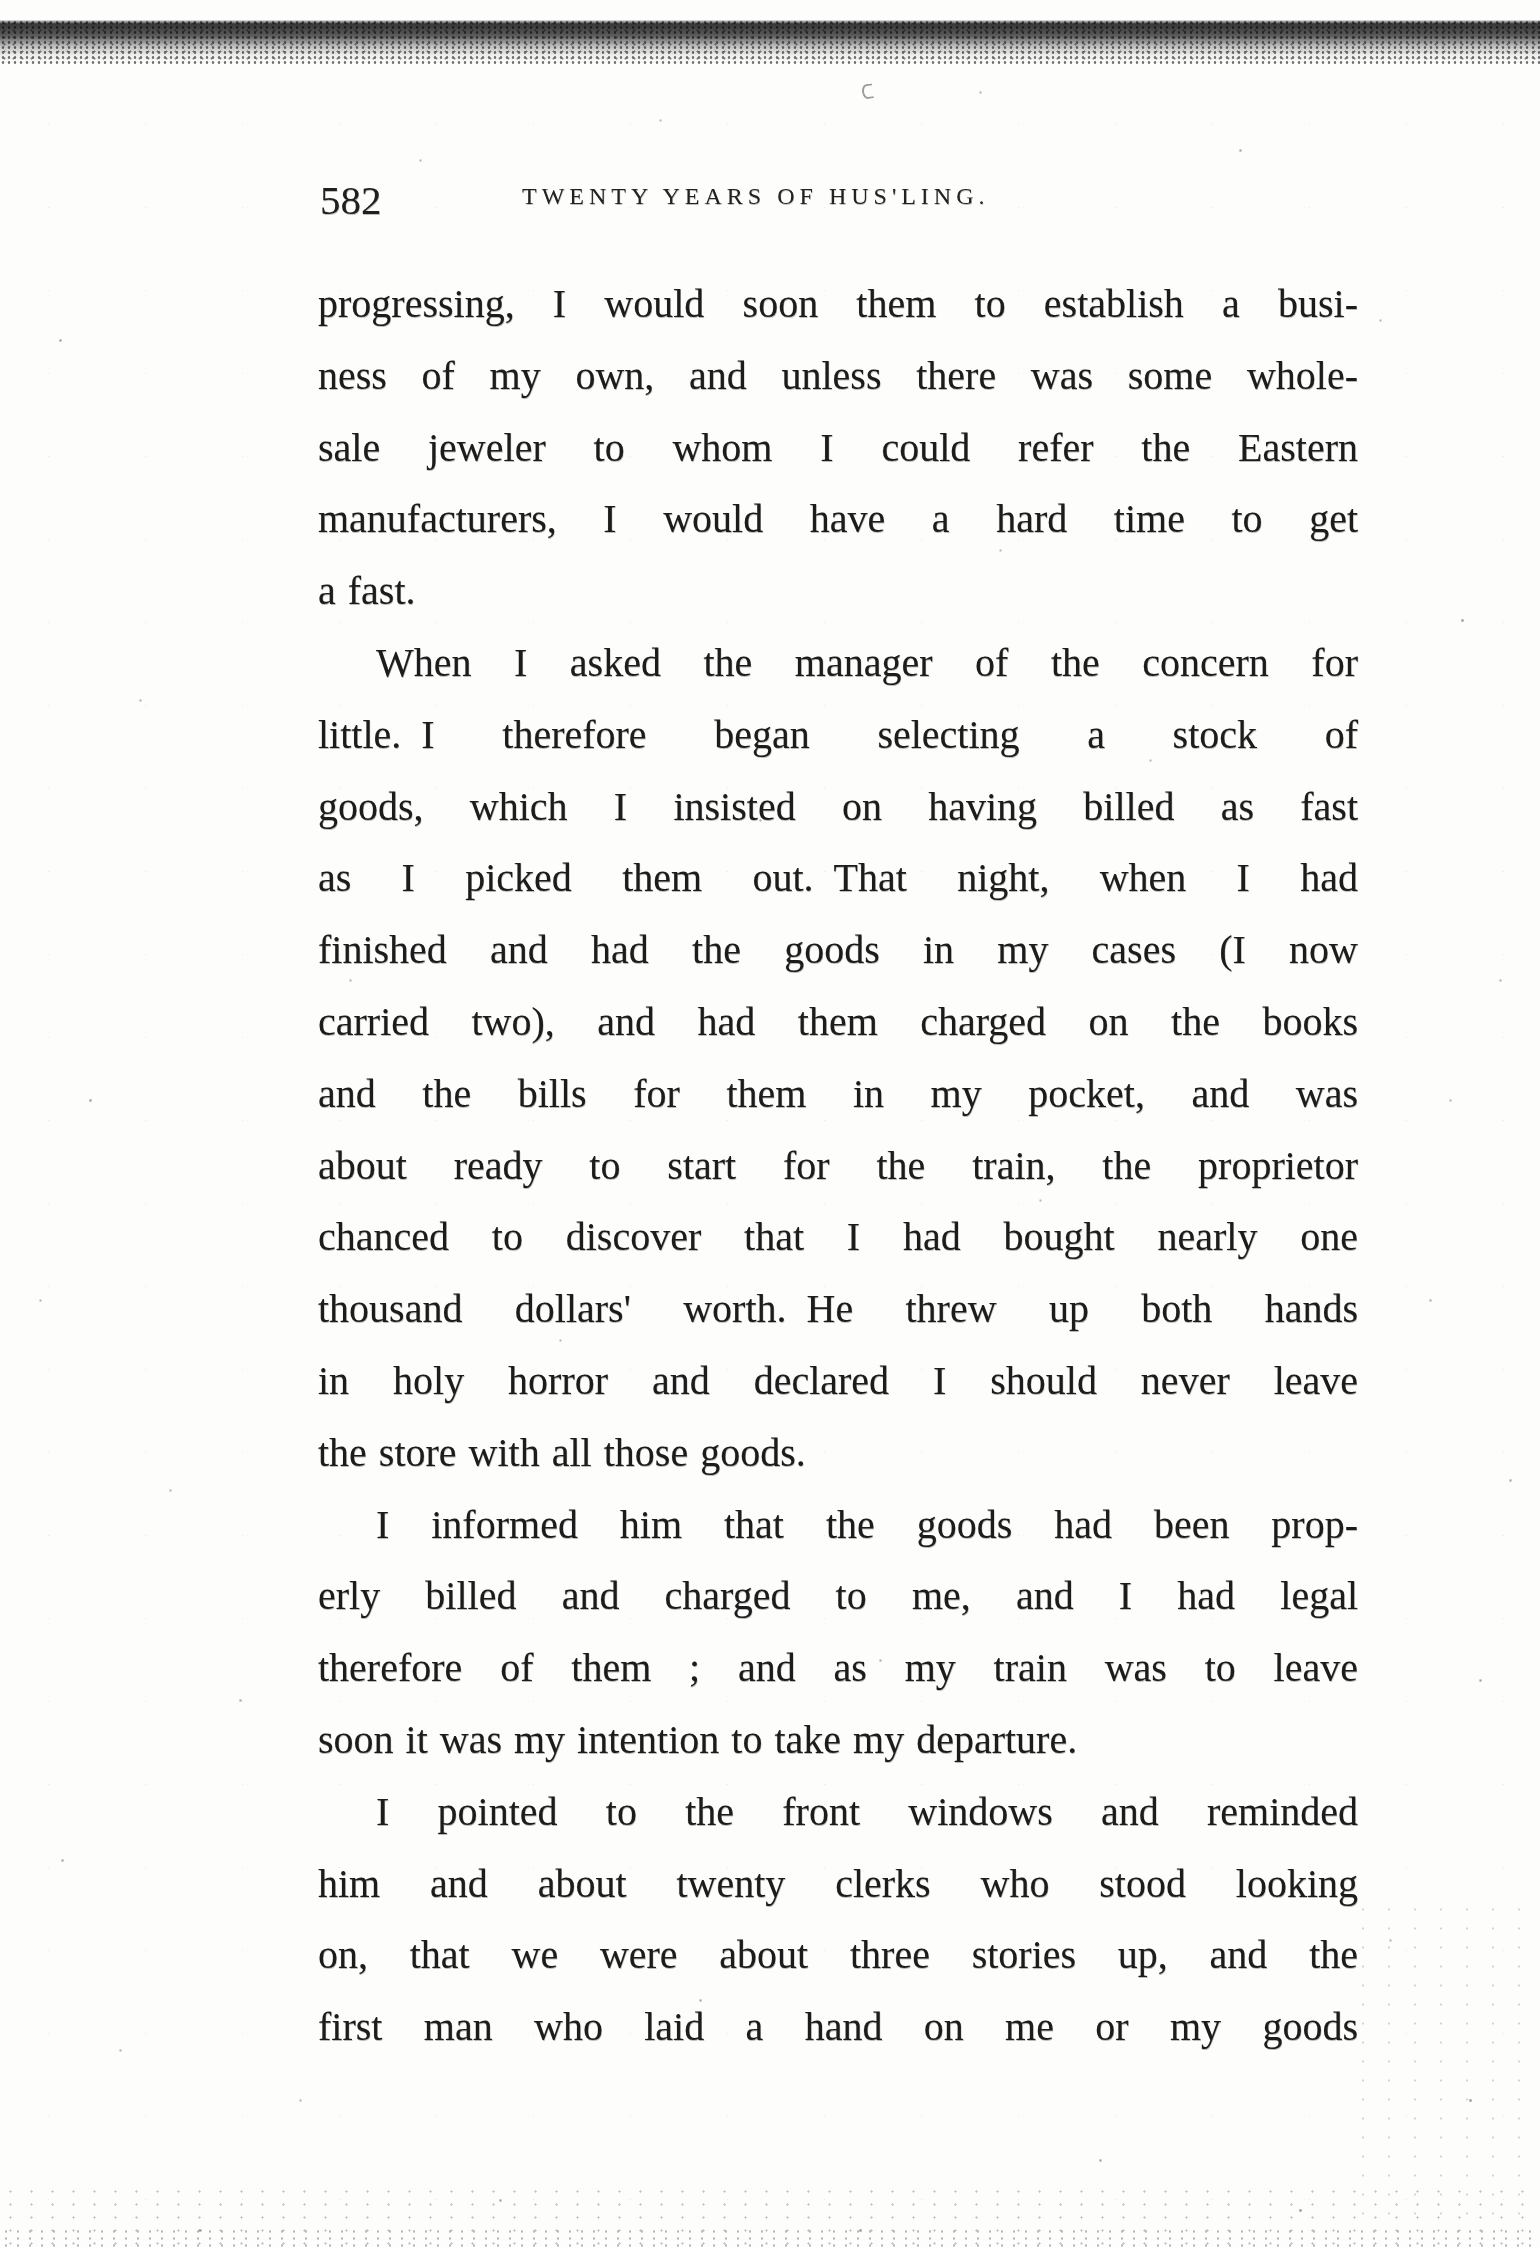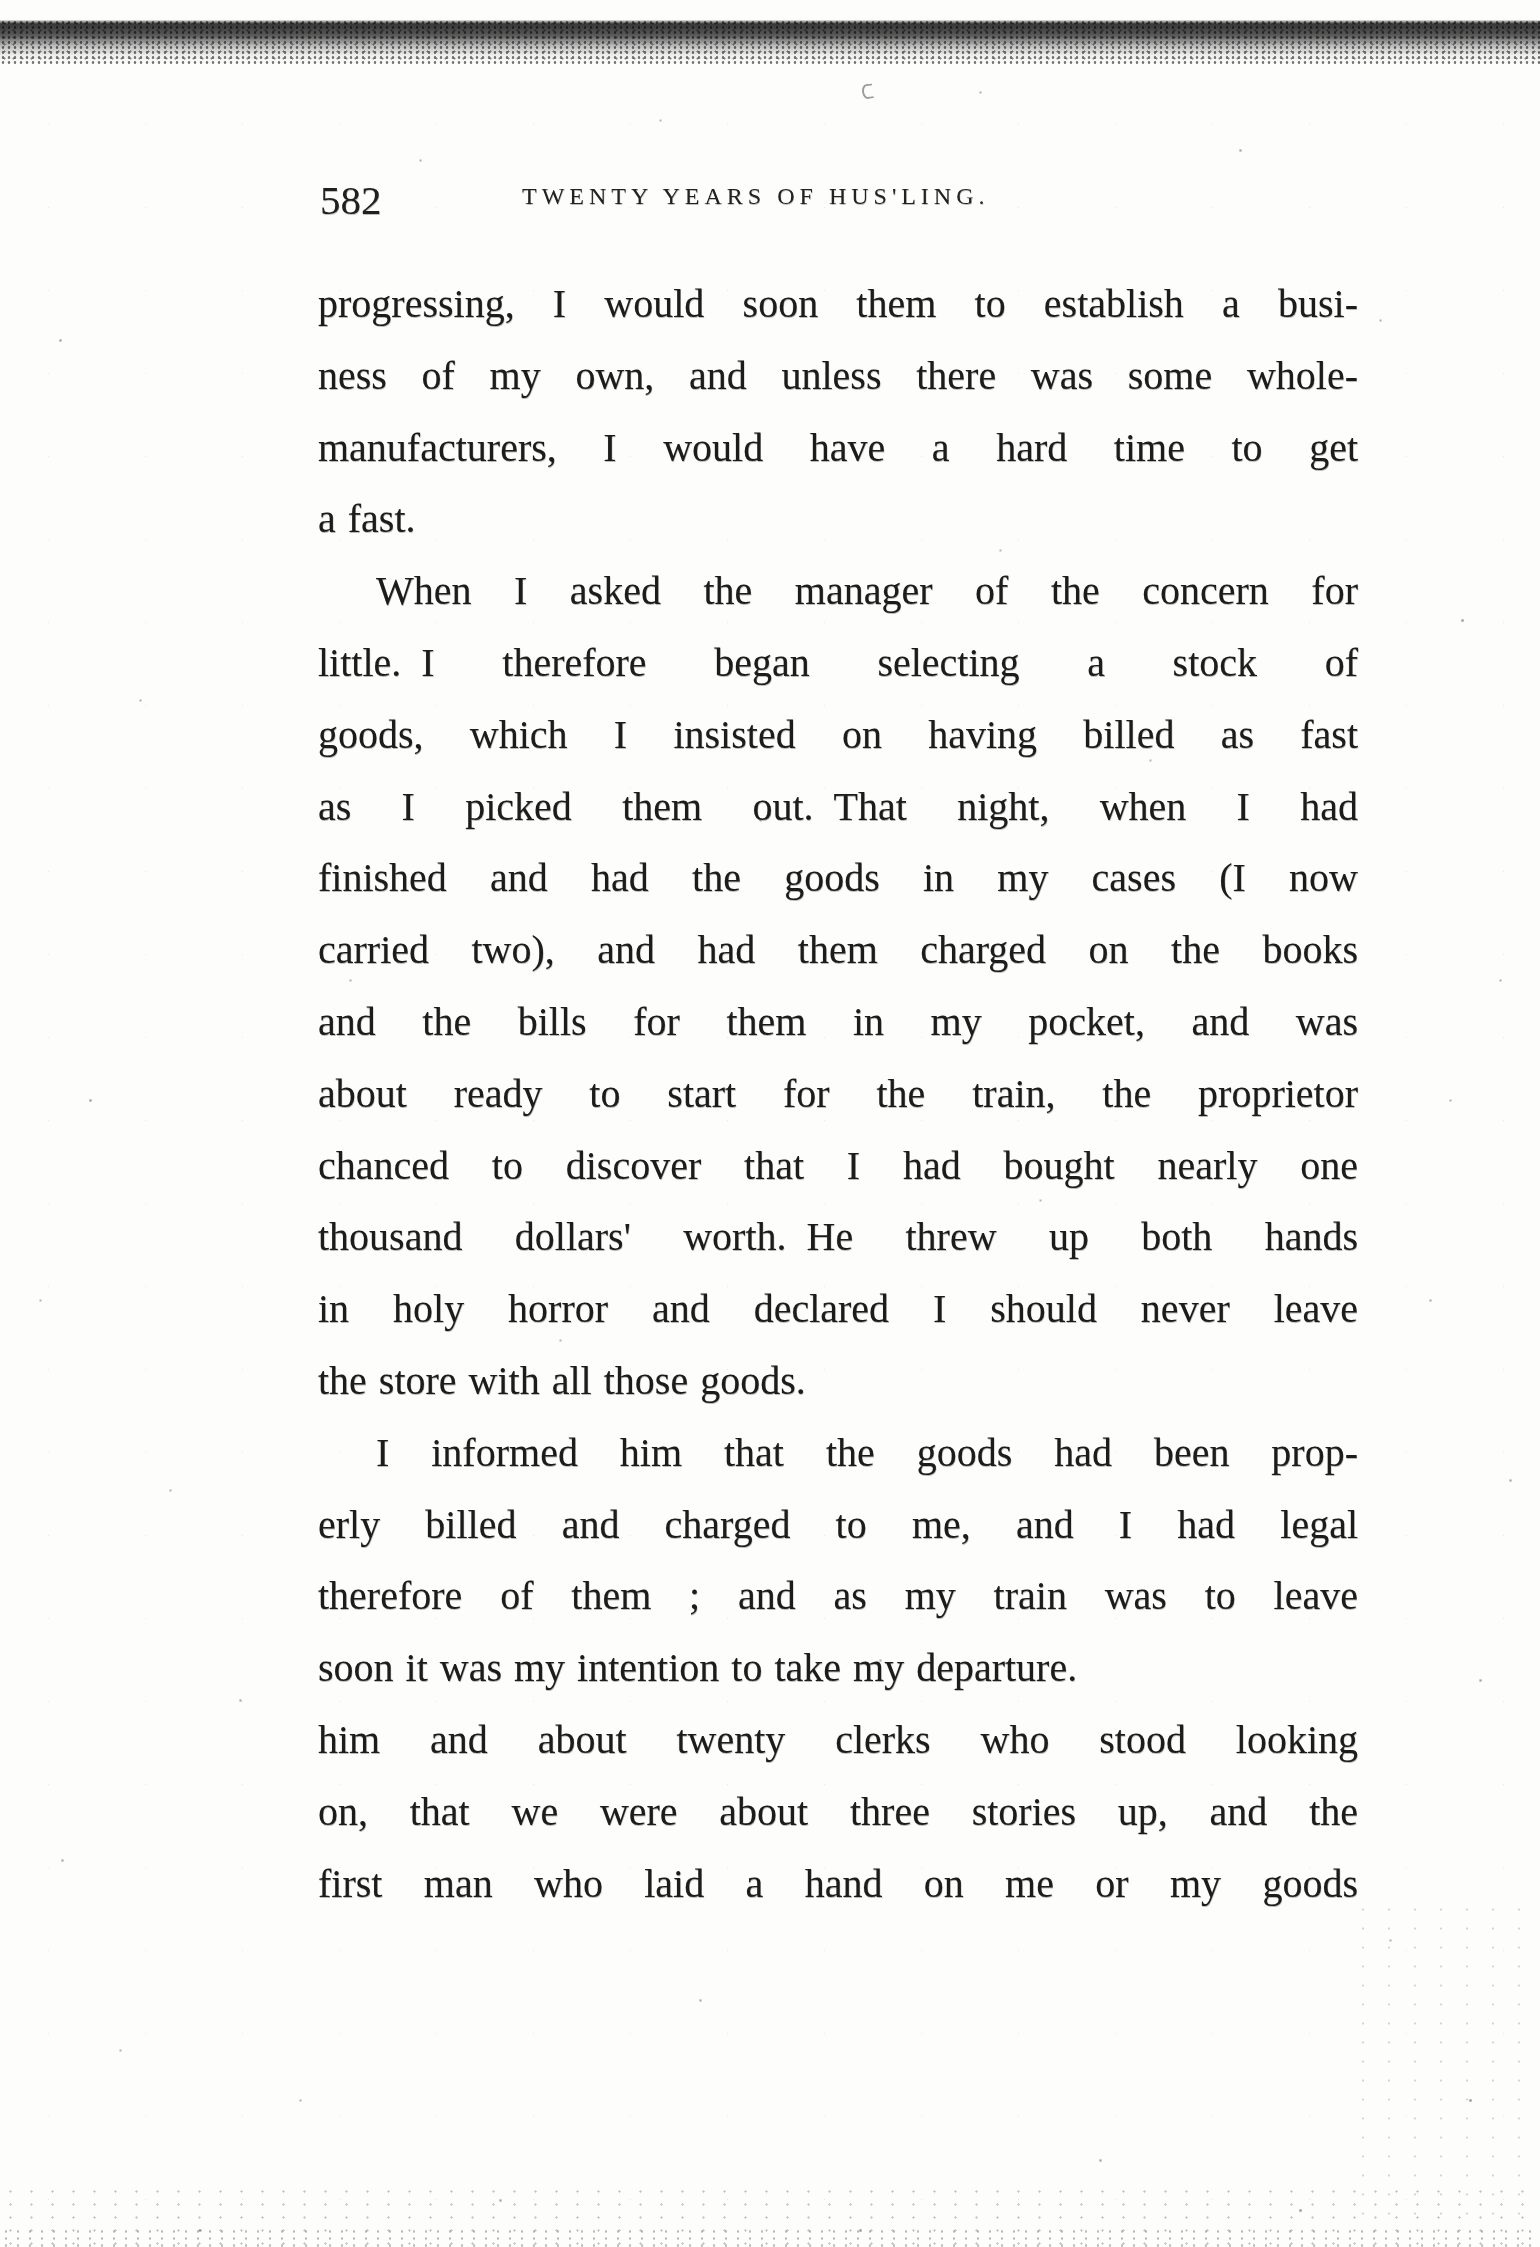--- a/index.html
+++ b/index.html
@@ -121,35 +121,37 @@
   <div class="bottom-noise"></div>
   <div class="bottom-noise-dense"></div>
   <div class="corner-noise"></div>
 
   <span class="page-number">582</span>
   <span class="running-header">TWENTY YEARS OF HUS'LING.</span>
 
   <main class="body-text" id="body-text">
       <div class="line">progressing, I would soon them to establish a busi-</div>
       <div class="line">ness of my own, and unless there was some whole-</div>
+      <div class="line">sale jeweler to whom I could refer the Eastern</div>
       <div class="line">manufacturers, I would have a hard time to get</div>
       <div class="line last">a fast.</div>
       <div class="line indent">When I asked the manager of the concern for</div>
       <div class="line">little. I therefore began selecting a stock of</div>
       <div class="line">goods, which I insisted on having billed as fast</div>
       <div class="line">as I picked them out. That night, when I had</div>
       <div class="line">finished and had the goods in my cases (I now</div>
       <div class="line">carried two), and had them charged on the books</div>
       <div class="line">and the bills for them in my pocket, and was</div>
       <div class="line">about ready to start for the train, the proprietor</div>
       <div class="line">chanced to discover that I had bought nearly one</div>
       <div class="line">thousand dollars' worth. He threw up both hands</div>
       <div class="line">in holy horror and declared I should never leave</div>
       <div class="line last">the store with all those goods.</div>
       <div class="line indent">I informed him that the goods had been prop-</div>
       <div class="line">erly billed and charged to me, and I had legal</div>
       <div class="line">therefore of them ; and as my train was to leave</div>
       <div class="line last">soon it was my intention to take my departure.</div>
+      <div class="line indent">I pointed to the front windows and reminded</div>
       <div class="line">him and about twenty clerks who stood looking</div>
       <div class="line">on, that we were about three stories up, and the</div>
       <div class="line">first man who laid a hand on me or my goods</div>
     </main>
 </div>
 
 </body></html>

